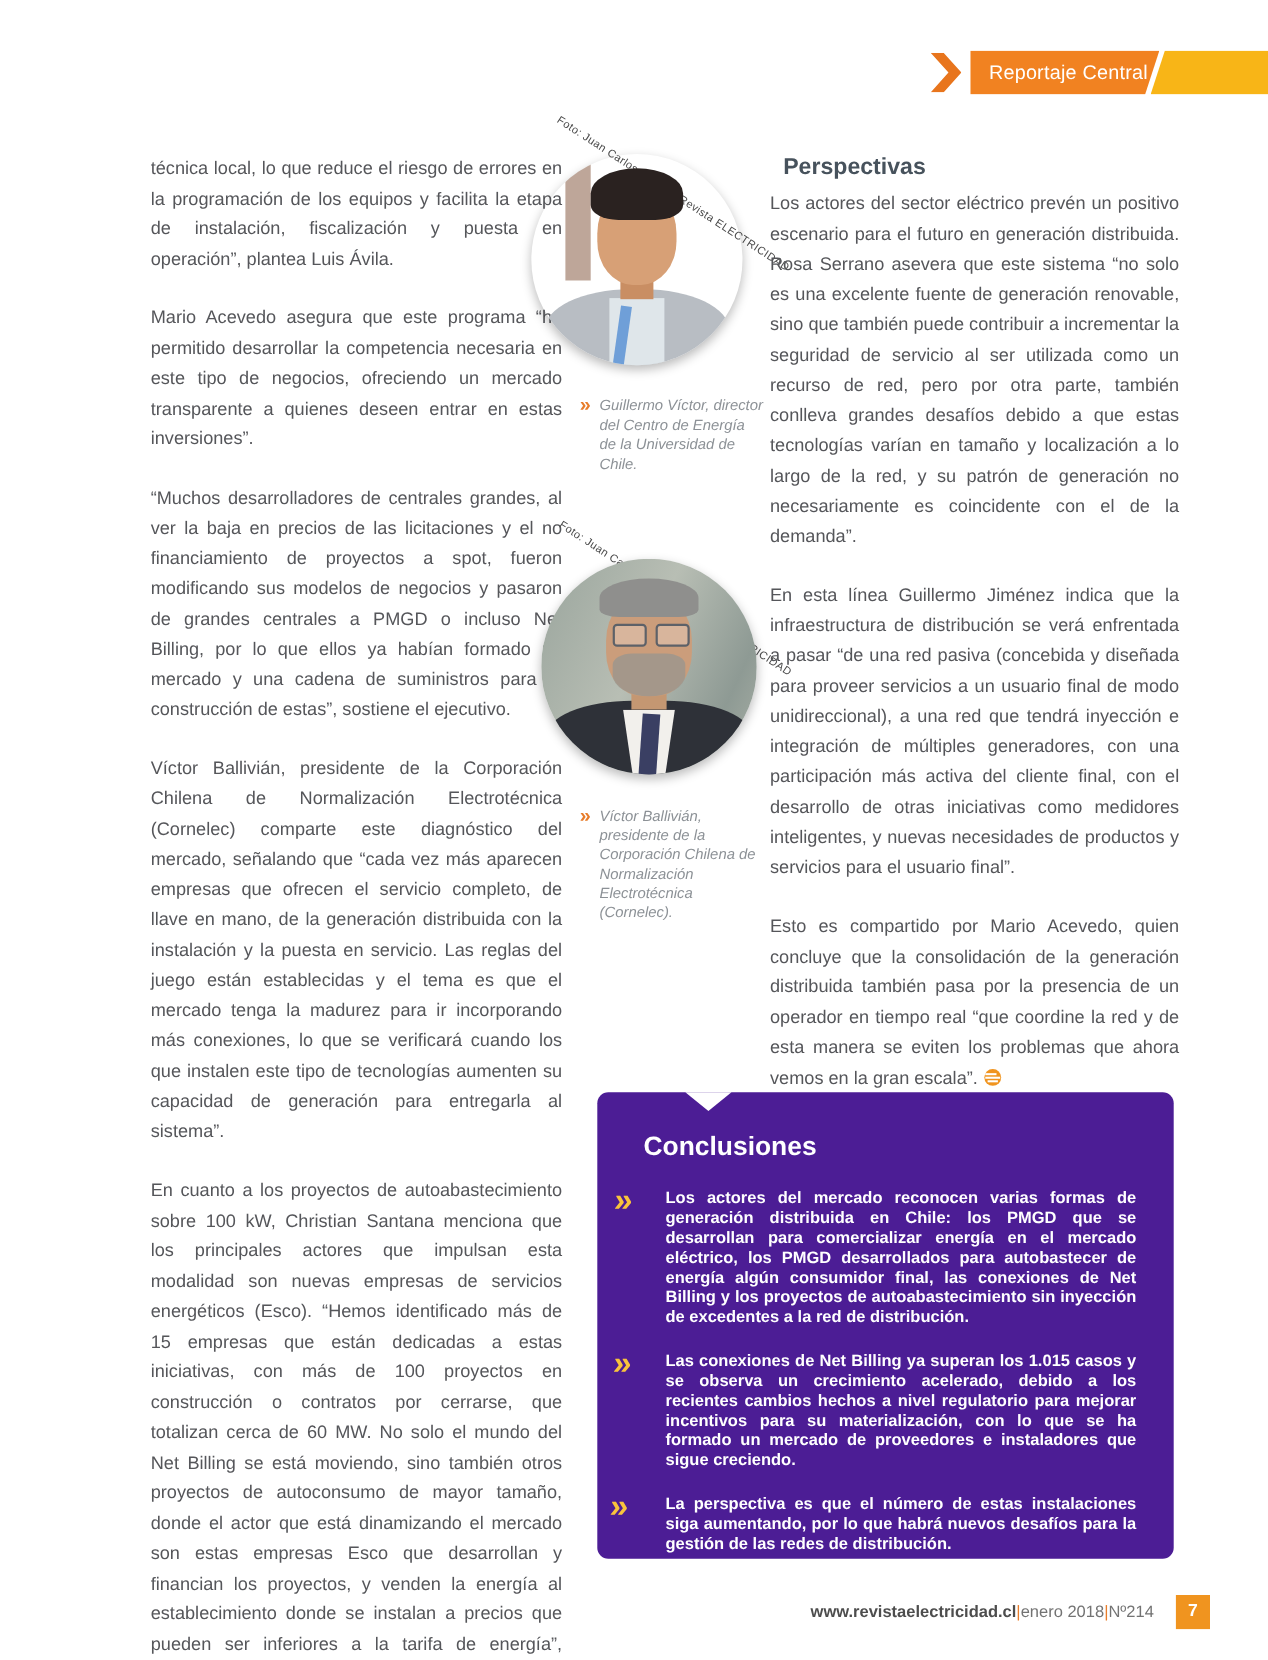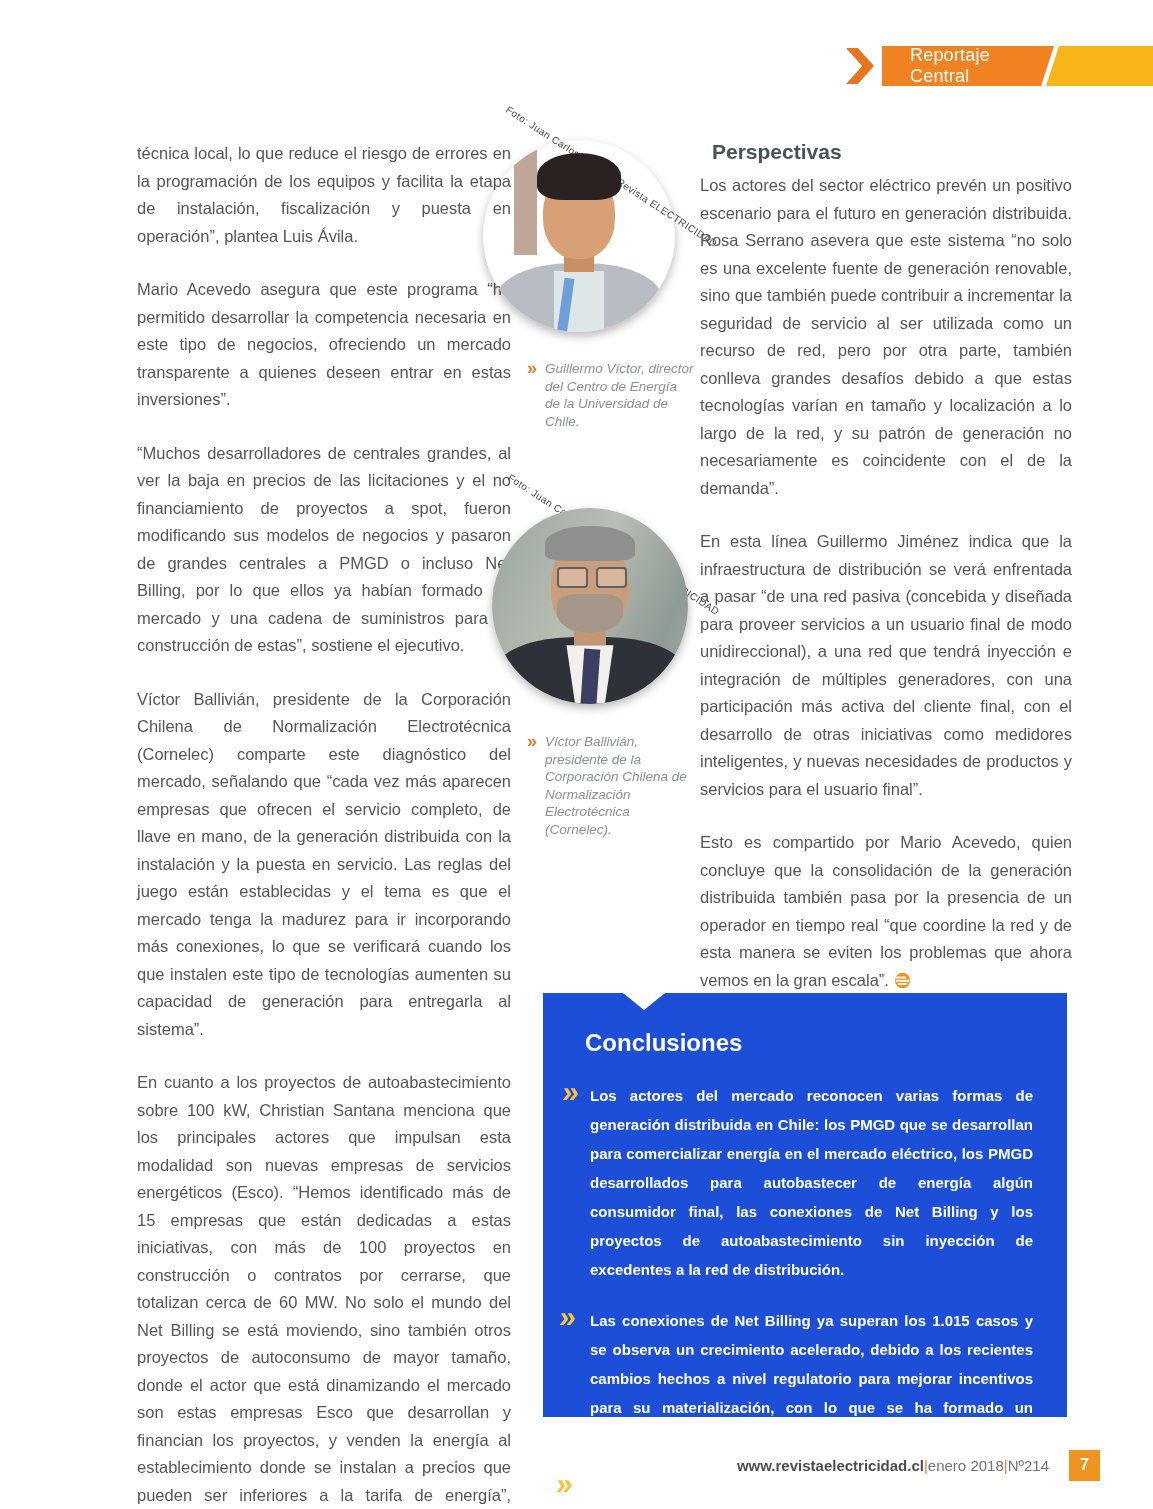--- a/index.html
+++ b/index.html
@@ -10,21 +10,21 @@
 
   
   .banner-chevron {
     position:absolute; left:846px; top:48px; width:28px; height:36px;
     background:#E8751D;
     clip-path:polygon(0 0, 42% 0, 100% 50%, 42% 100%, 0 100%, 58% 50%);
   }
   .banner-orange {
     position:absolute; left:882px; top:46px; width:172px; height:40px;
     background:#F18221; clip-path:polygon(0 0,100% 0,calc(100% - 13px) 100%,0 100%);
-    display:flex; align-items:center; padding-left:28px; box-sizing:border-box;
+    display:flex; align-items:center; padding-left:17px; box-sizing:border-box;
   }
   .banner-orange span { color:#fff; font-size:18px; letter-spacing:.2px; }
   .banner-yellow {
     position:absolute; left:1046px; top:46px; width:107px; height:40px;
     background:#F8B517; clip-path:polygon(13px 0,100% 0,100% 100%,0 100%);
   }
 
   
   .col-left  { position:absolute; left:137px; top:140px; width:374px; }
   .col-right { position:absolute; left:700px; top:140px; width:372px; }
@@ -71,35 +71,35 @@
   .p2-neck { left:42%; top:54%; width:16%; height:16%; background:#c49772; }
   .p2-face { left:30%; top:16%; width:40%; height:48%; background:#cb9d7b; border-radius:46% 46% 42% 42%; }
   .p2-beard{ left:33%; top:44%; width:34%; height:20%; background:#9d968d; border-radius:30% 30% 55% 55%; opacity:.85; }
   .p2-hair { left:27%; top:9%; width:46%; height:18%; background:#8f8f8d; border-radius:50% 50% 20% 20%; }
   .p2-glassL{ left:33%; top:30%; width:14%; height:9%; border:2px solid #5d6168; border-radius:4px; background:rgba(255,255,255,.25); }
   .p2-glassR{ left:53%; top:30%; width:14%; height:9%; border:2px solid #5d6168; border-radius:4px; background:rgba(255,255,255,.25); }
 
   
   .conclusions {
     position:absolute; left:543px; top:993px; width:524px; height:424px;
-    background:#1d4ed8; box-sizing:border-box; padding:36px 34px 0 42px;
+    background:#4c1d95; box-sizing:border-box; padding:36px 34px 0 42px;border-radius:10px;
   }
   .conclusions .notch {
     position:absolute; top:0; left:80px; width:0; height:0;
     border-left:21px solid transparent; border-right:21px solid transparent;
     border-top:17px solid #ffffff;
   }
   .conclusions h2 { margin:0 0 24px 0; color:#fff; font-size:24px; font-weight:bold; }
   .c-item { display:flex; gap:13px; margin-bottom:22px; }
   .c-item .chev {
     color:#F9C33C; font-size:30px; line-height:22px; font-weight:bold;
     transform:skewX(-6deg); flex:0 0 24px; margin-left:-32px;
   }
   .c-item .c-text {
-    color:#fff; font-size:15px; font-weight:bold; line-height:29px; text-align:justify;
+    color:#fff; font-size:15px; font-weight:bold; line-height:18px; text-align:justify;margin-left:15px;
   }
 
   
   .footer {
     position:absolute; left:660px; top:1448px; width:440px; height:34px;
     display:flex; align-items:center; justify-content:flex-end; 
   }
   .footer .url { color:#4d4d4d; font-weight:bold; font-size:15px; }
   .footer .sep { color:#E87D2B; font-size:15px; }
   .footer .muted { color:#737373; font-size:15px; }

